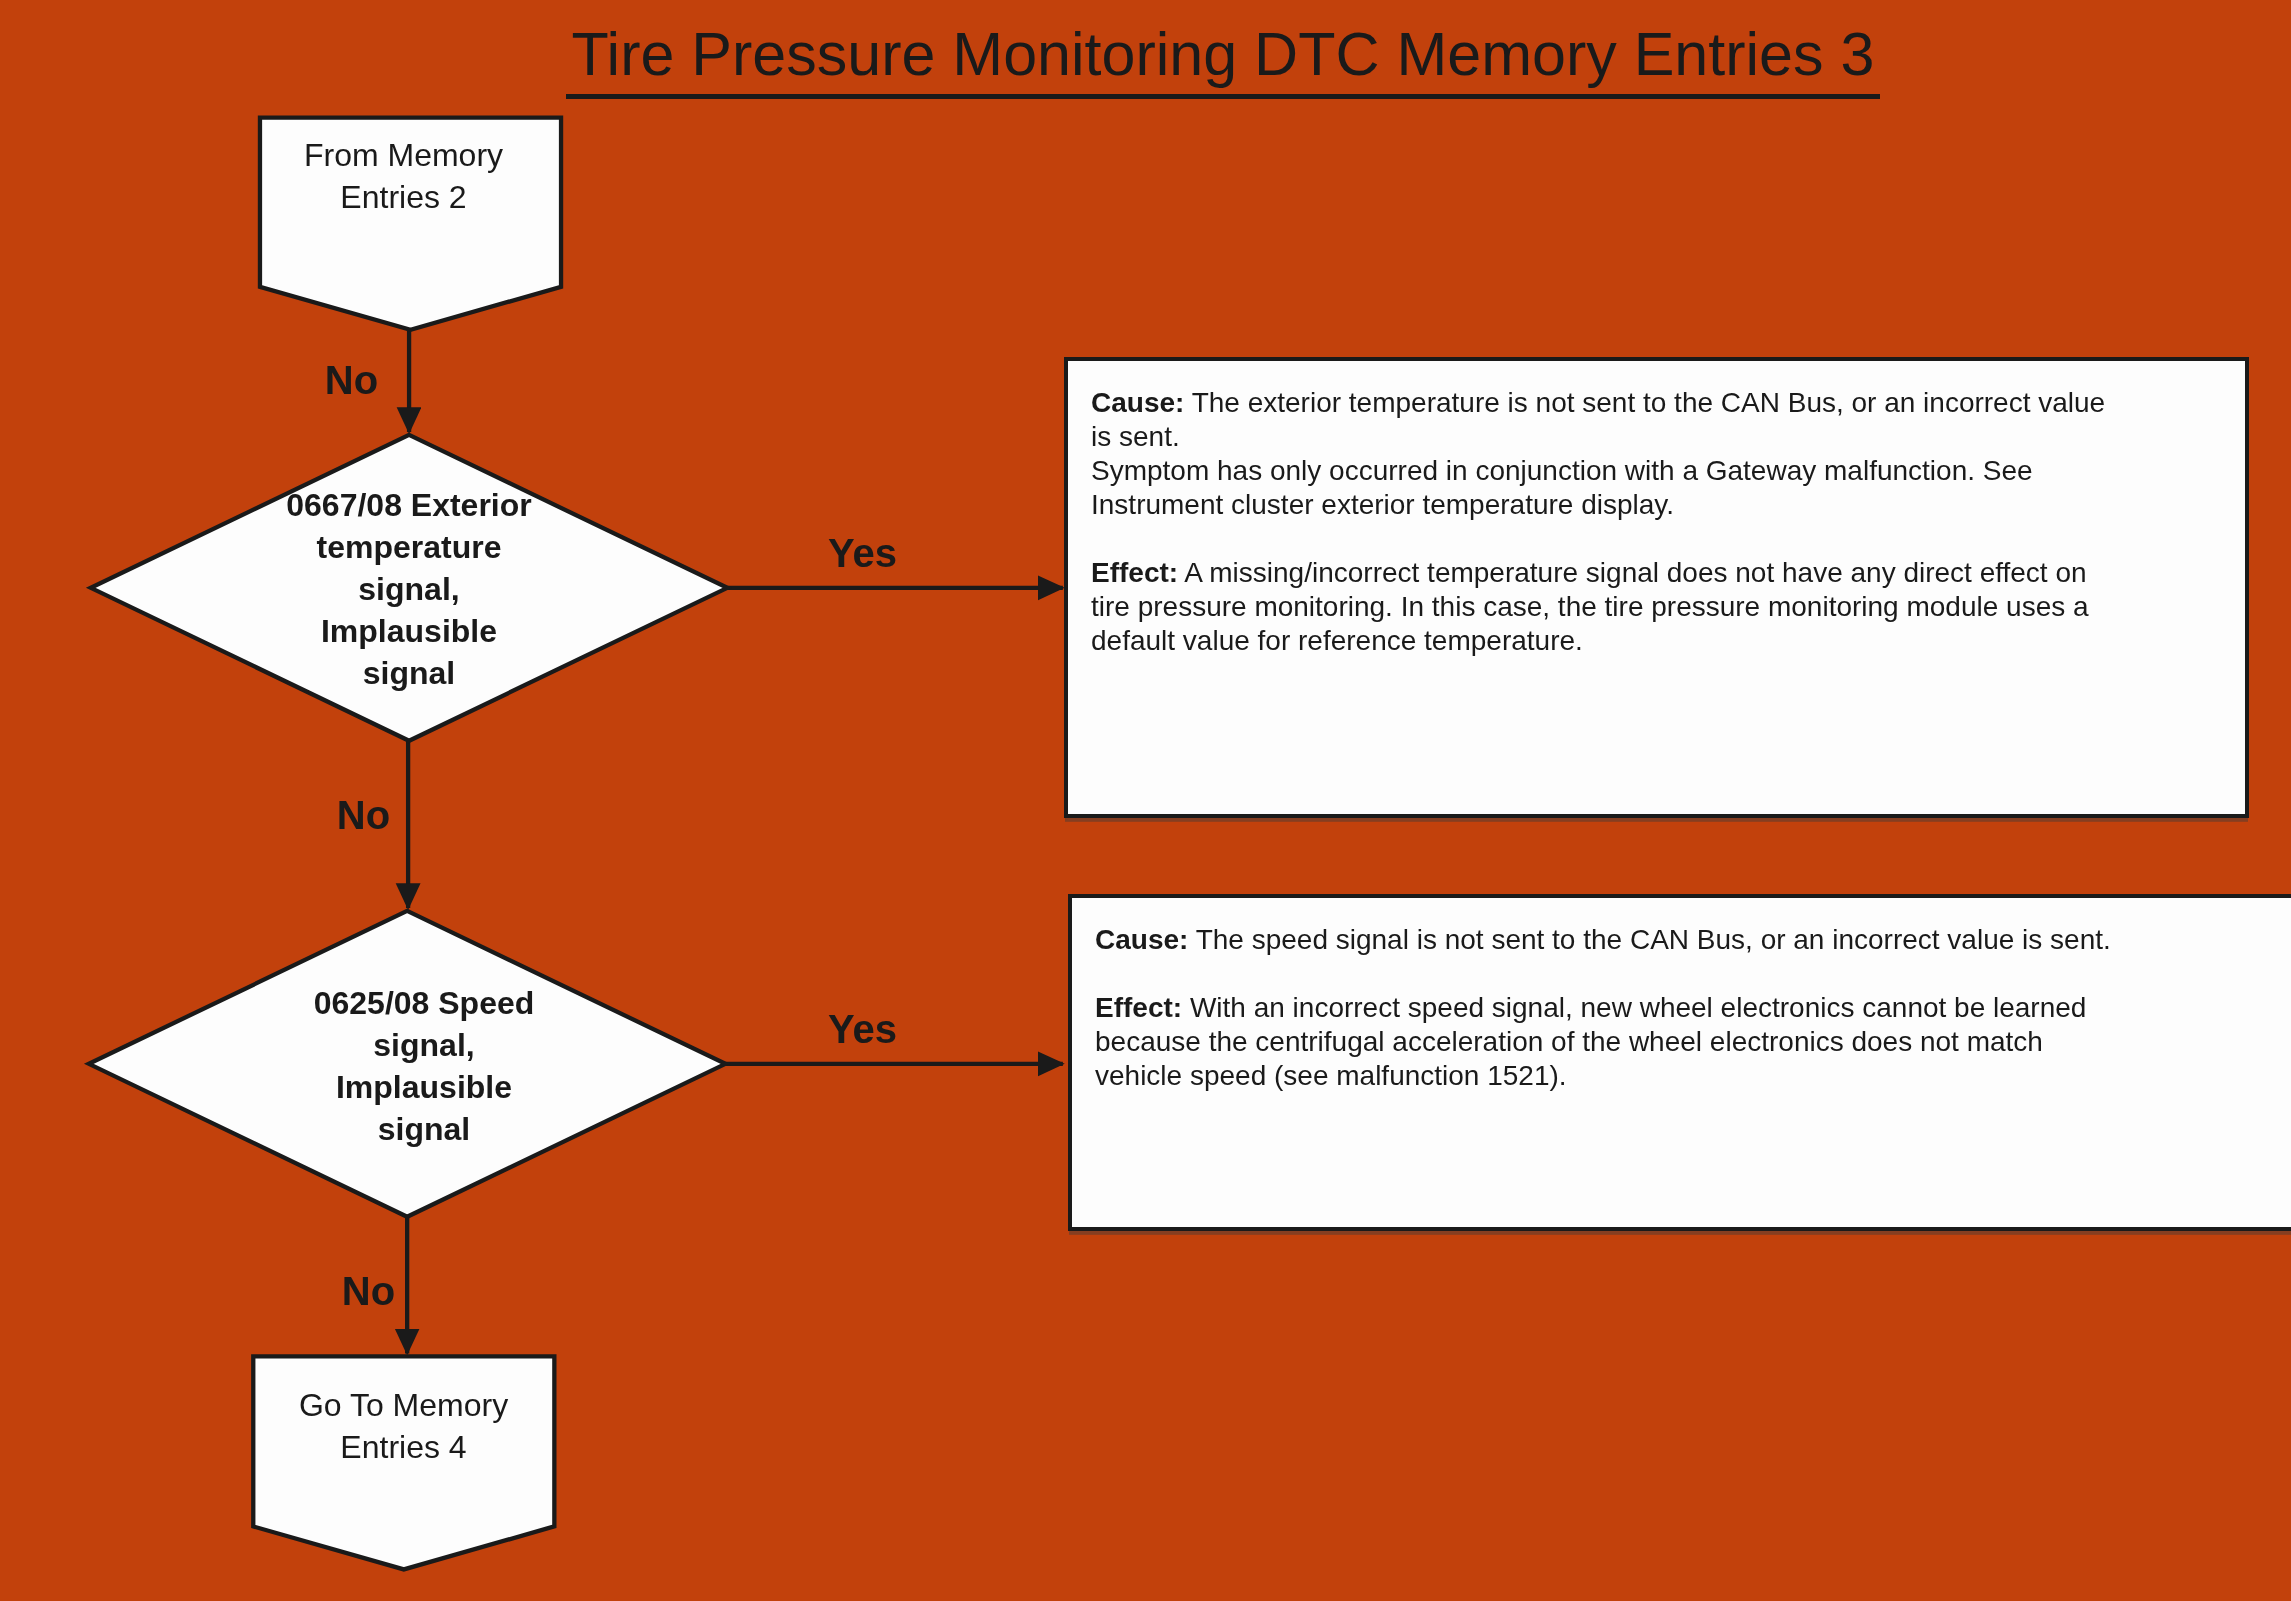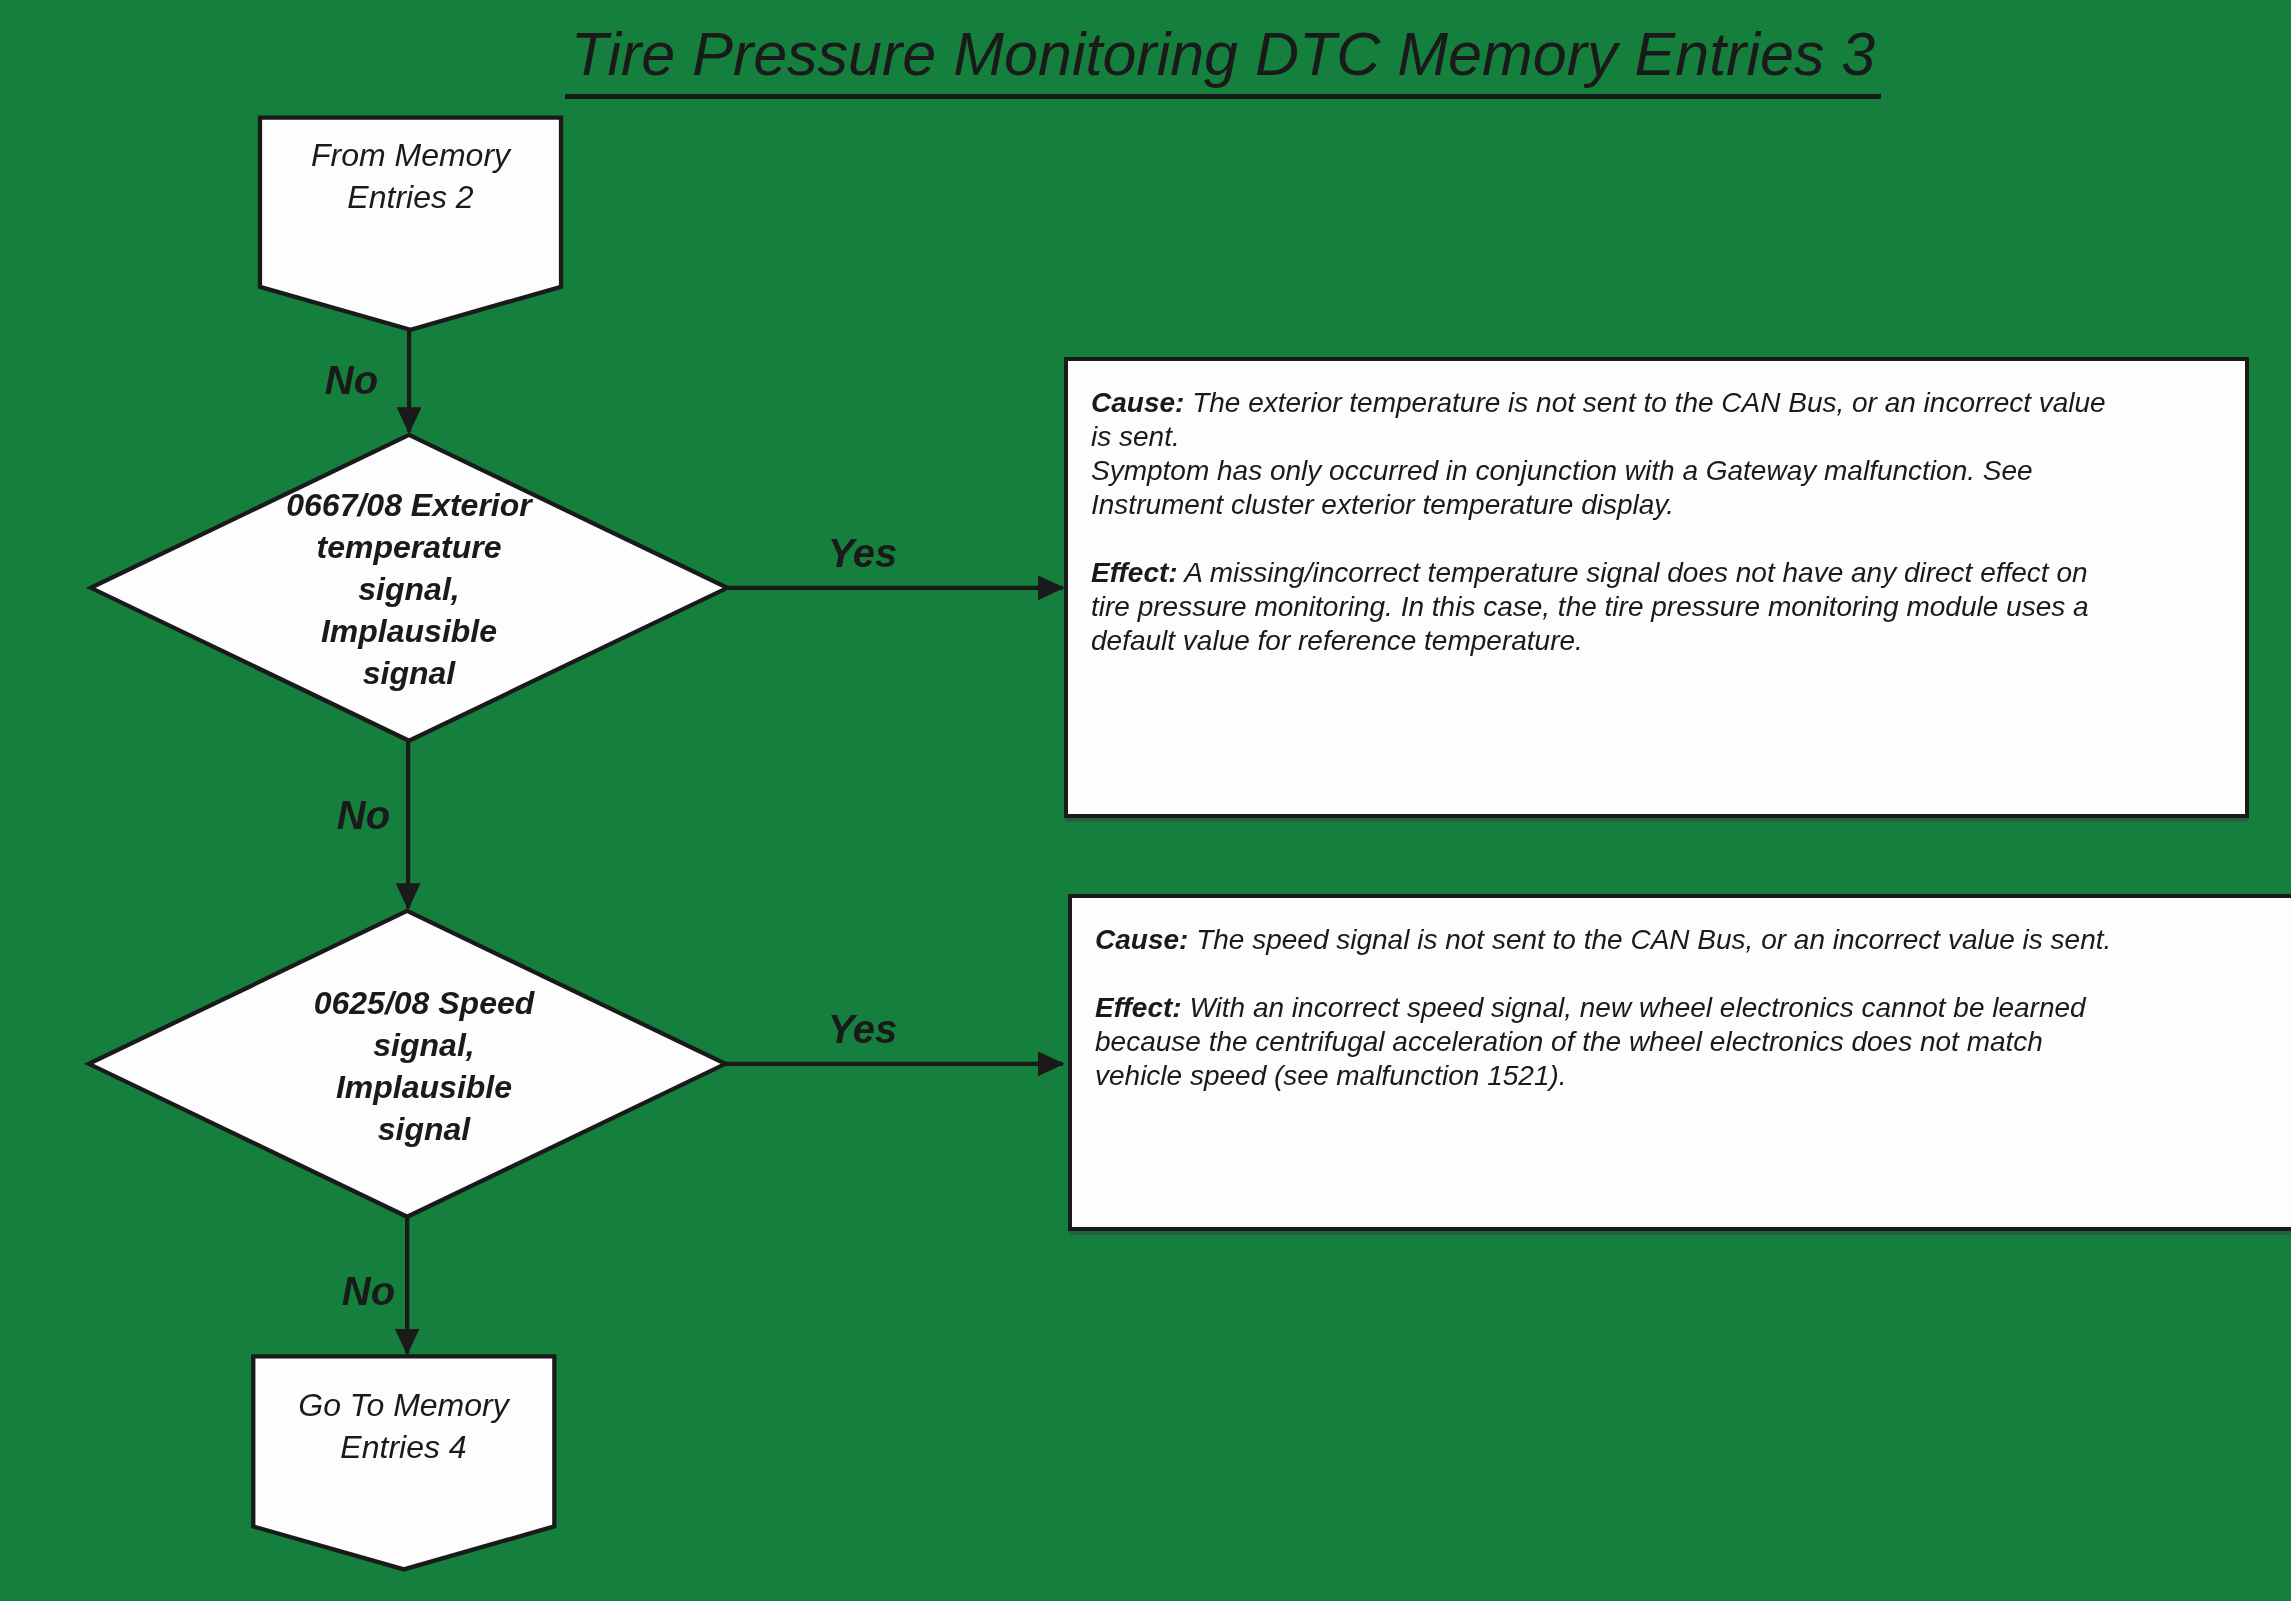--- a/index.html
+++ b/index.html
@@ -4,25 +4,24 @@
 <style>
   html, body {
     margin: 0;
     padding: 0;
     background: #e8e8e8;
   }
   .page {
     position: relative;
     width: 2291px;
     height: 1601px;
-    background: #15803d;
+    background: #c2410c;
     font-family: "Liberation Sans", "DejaVu Sans", sans-serif;
     color: #1a1a1a;
     overflow: hidden;
-    font-style: italic;
   }
   svg.shapes {
     position: absolute;
     left: 0; top: 0;
     width: 2291px;
     height: 1601px;
   }
   svg.shapes polygon {
     fill: #fdfdfd;
     stroke: #1a1a1a;
@@ -93,21 +92,21 @@
     <polygon points="272,123 587,123 587,300 429.5,345 272,300"></polygon>
     <polygon points="428,455 761,615 428,775 95,615"></polygon>
     <polygon points="426,953 759,1113 426,1273 93,1113"></polygon>
     <polygon points="265,1419 580,1419 580,1597 422.5,1642 265,1597"></polygon>
   </svg>
 
   <div class="abs title-wrap">
     <span class="title-text">Tire Pressure Monitoring DTC Memory Entries 3</span>
   </div>
 
-  <div class="abs node-label" style="left:260px; top:134px; width:301px;">From Memory
+  <div class="abs node-label" style="left:253px; top:134px; width:301px;">From Memory
 Entries 2</div>
 
   <div class="abs node-label decision-label" style="left:218px; top:484px; width:382px;">0667/08 Exterior
 temperature
 signal,
 Implausible
 signal</div>
 
   <div class="abs node-label decision-label" style="left:233px; top:982px; width:382px;">0625/08 Speed
 signal,

